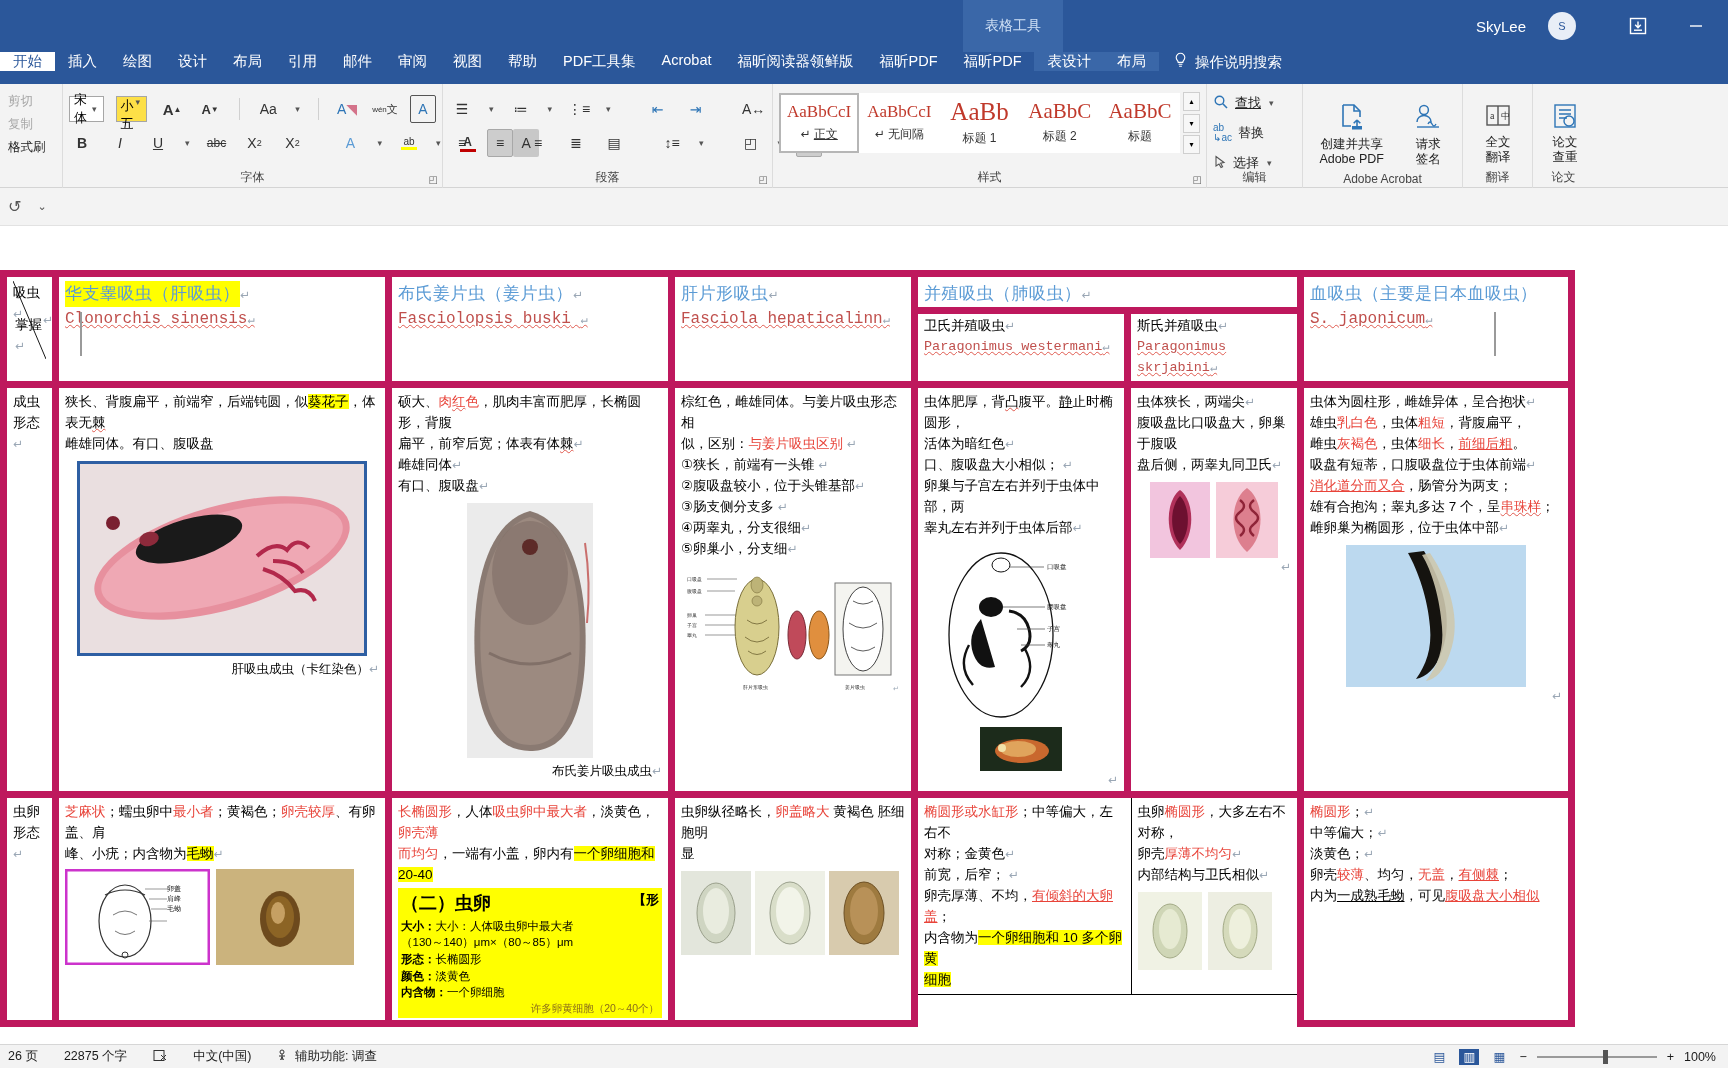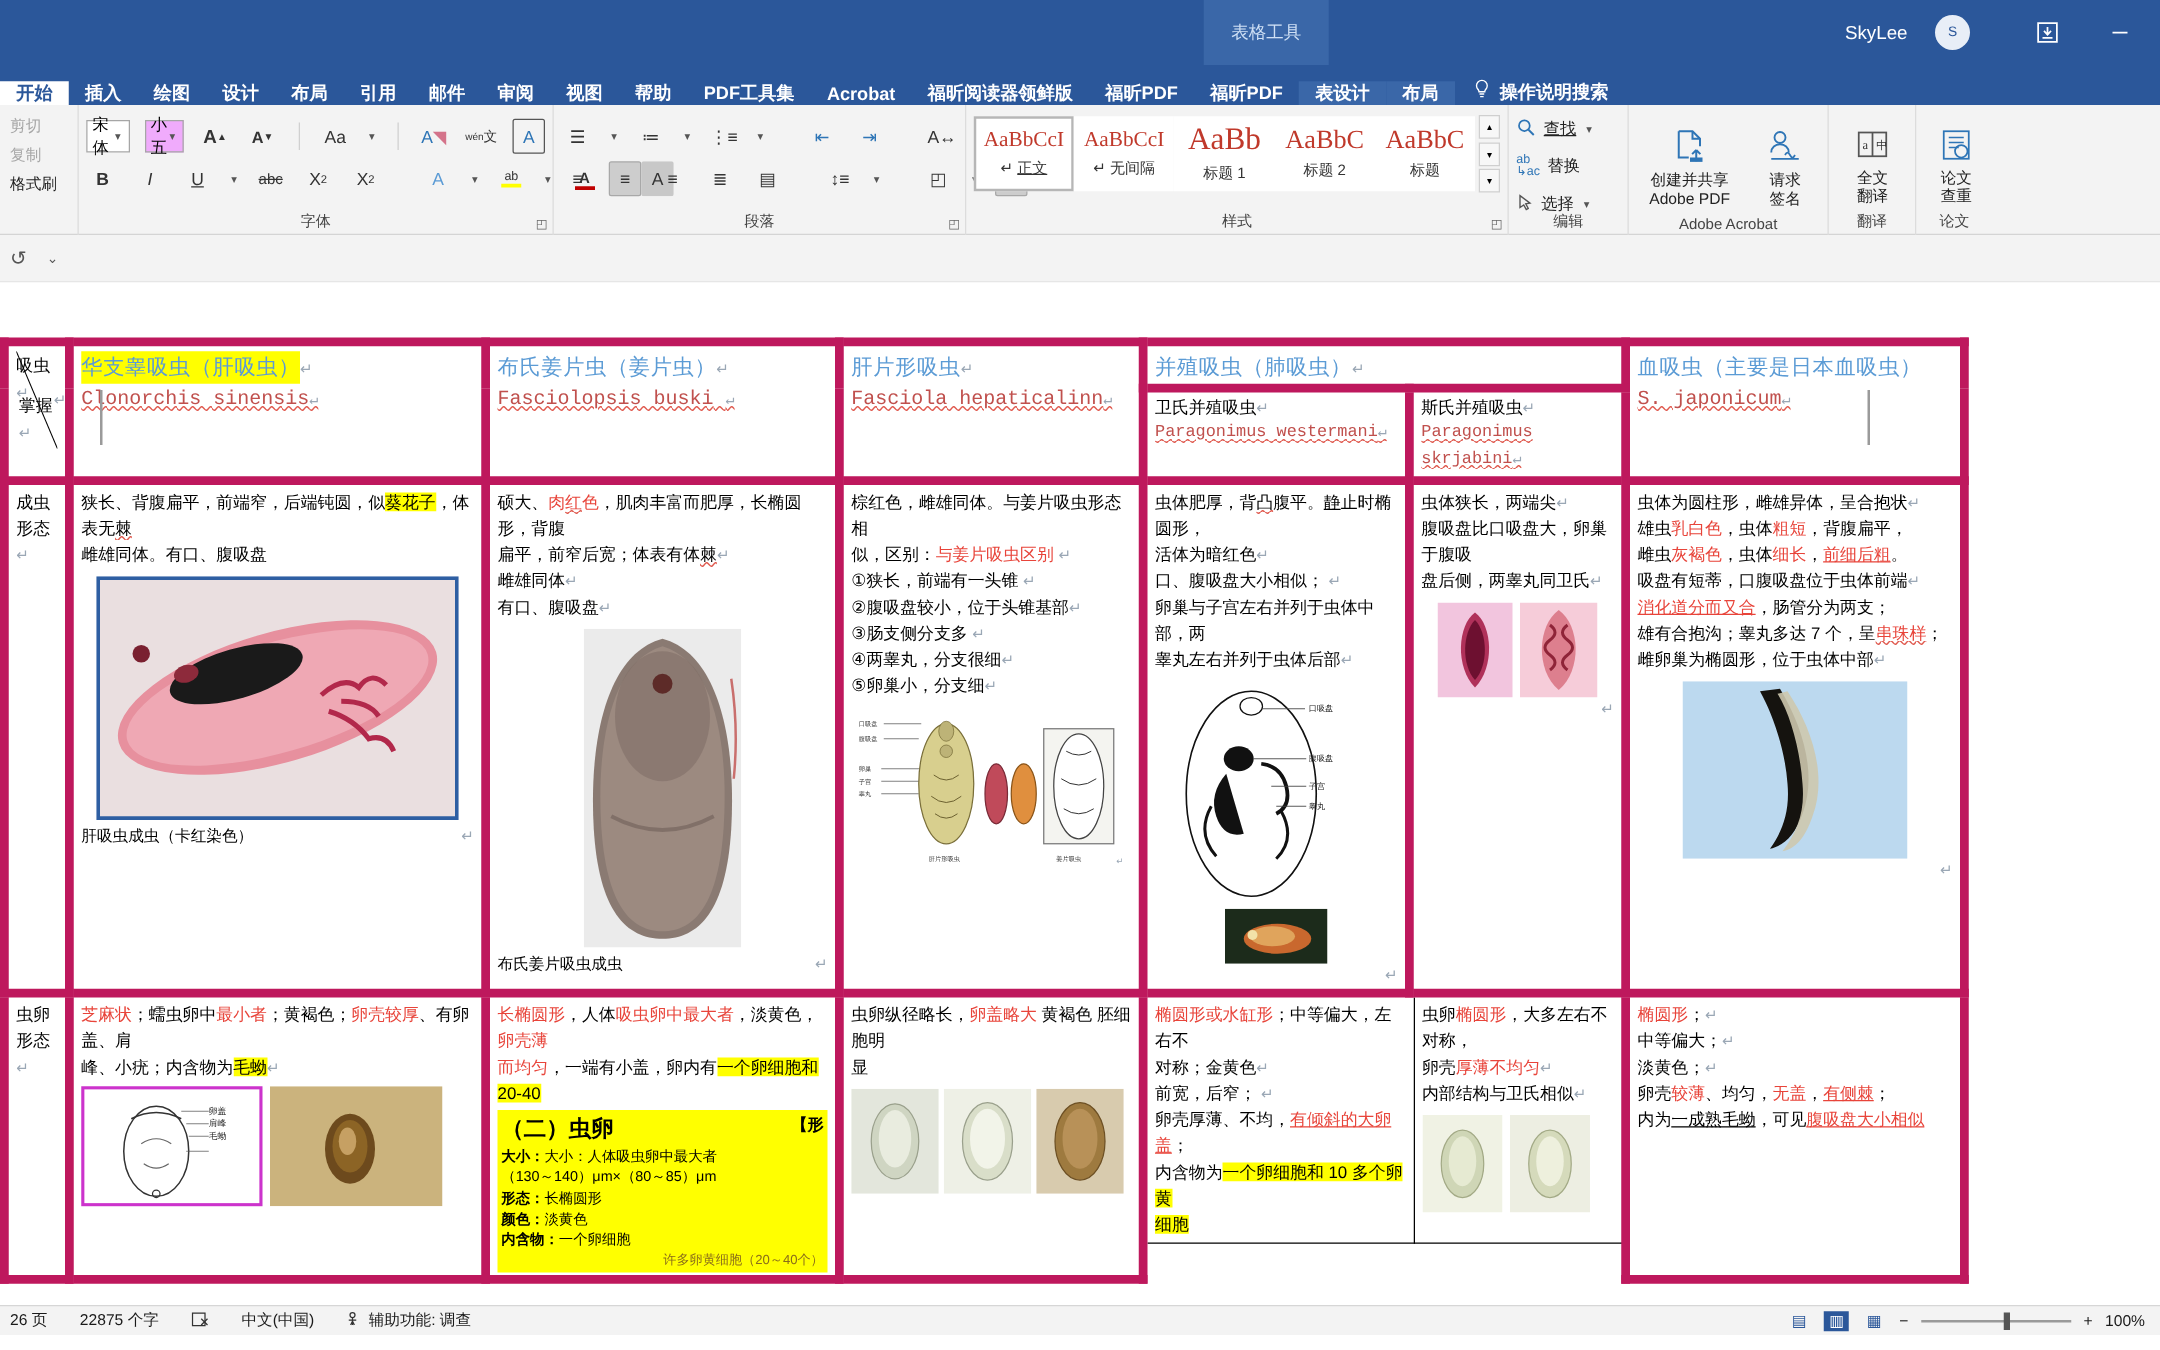--- a/index.html
+++ b/index.html
@@ -37,23 +37,22 @@
     width: 28px; height: 28px; border-radius: 50%;
     background: #e8eef7; color: #2b579a;
     display:flex; align-items:center; justify-content:center;
     font-size: 11px; margin-right: 26px;
   }
   .tb-icon { width: 44px; height: 52px; display:flex; align-items:center; justify-content:center; }
 
   
   .ribbon-tabs {
     height: 32px; background: #2b579a; color: #fff;
-    display: flex; align-items: flex-end; font-size: 14.5px;
+    display: flex; align-items: flex-start; font-size: 14.5px;
     position: relative;
-    font-weight: bold;
   }
   .rtab { padding: 0 13px; display:flex; align-items:center; white-space: nowrap; }
   .rtab.active { background: #ffffff; color: #2b579a; }
   .rtab.tabgrp { background: #3a67a8; }
   .searchbox { display:flex; align-items:center; gap: 7px; padding-left: 14px; }
 
   
   .ribbon {
     height: 104px; background: #f3f3f3; border-bottom: 1px solid #d4d4d4;
     display: flex; position: relative;
@@ -80,22 +79,22 @@
   .btn.sel { background: #cdcdcd; border-color: #a8a8a8; }
   .caret { font-size: 9px; color: #555; padding: 0 2px; }
   .sep { width: 1px; height: 22px; background: #d0d0d0; margin: 0 4px; }
 
   .fontname {
     width: 128px; height: 26px; background:#fff; border:1px solid #a6a6a6;
     display:flex; align-items:center; padding: 0 4px; font-size: 13px;
   }
   .fontname span:first-child { flex: 1; }
   .fontsize {
-    width: 58px; height: 26px; background:#f0abfc; border:1px solid #a6a6a6;
-    display:flex; align-items:center; padding: 0 4px; font-size: 13px;
+    width: 58px; height: 26px; background:#fde047; border:1px solid #a6a6a6;
+    display:flex; padding: 0 4px; font-size: 13px;
   }
   .fontsize span:first-child { flex: 1; }
 
   
   .stylegal { display:flex; align-items:center; height: 62px; margin-top: 4px;}
   .stylecard {
     width: 81px; height: 60px; border: 1px solid transparent;
     display:flex; flex-direction: column; align-items:center; justify-content:center;
     background: #fff;
   }
@@ -152,21 +151,21 @@
   .hl { background: #ffff00; }
   .sci {
     color:#c0504d; font-family:"Liberation Mono","DejaVu Sans Mono",monospace;
     font-size:16px; letter-spacing: 0px;
   }
   .sci.sm { font-size: 13.5px; }
   .red { color:#e8443a; }
   .pilcrow { color:#9aa7b5; font-size: 12px; }
   .wavy { text-decoration: underline; text-decoration-style: wavy; text-decoration-color:#e05a4f; text-decoration-thickness:1px; }
   .uline { text-decoration: underline; }
-  .imgcap { text-align:left; font-size:12.5px; margin-top:4px; }
+  .imgcap { text-align:right; font-size:12.5px; margin-top:4px; }
 
   .photo { display:block; margin: 6px auto 0 auto; }
 
   
   .statusbar {
     height: 24px; background: #f3f3f3; border-top:1px solid #d6d6d6;
     display:flex; align-items:center; font-size: 12.5px; color:#1a1a1a;
     padding-left: 8px; gap: 26px;
   }
   .sb-right { margin-left:auto; display:flex; align-items:center; gap: 10px; padding-right: 12px; }

